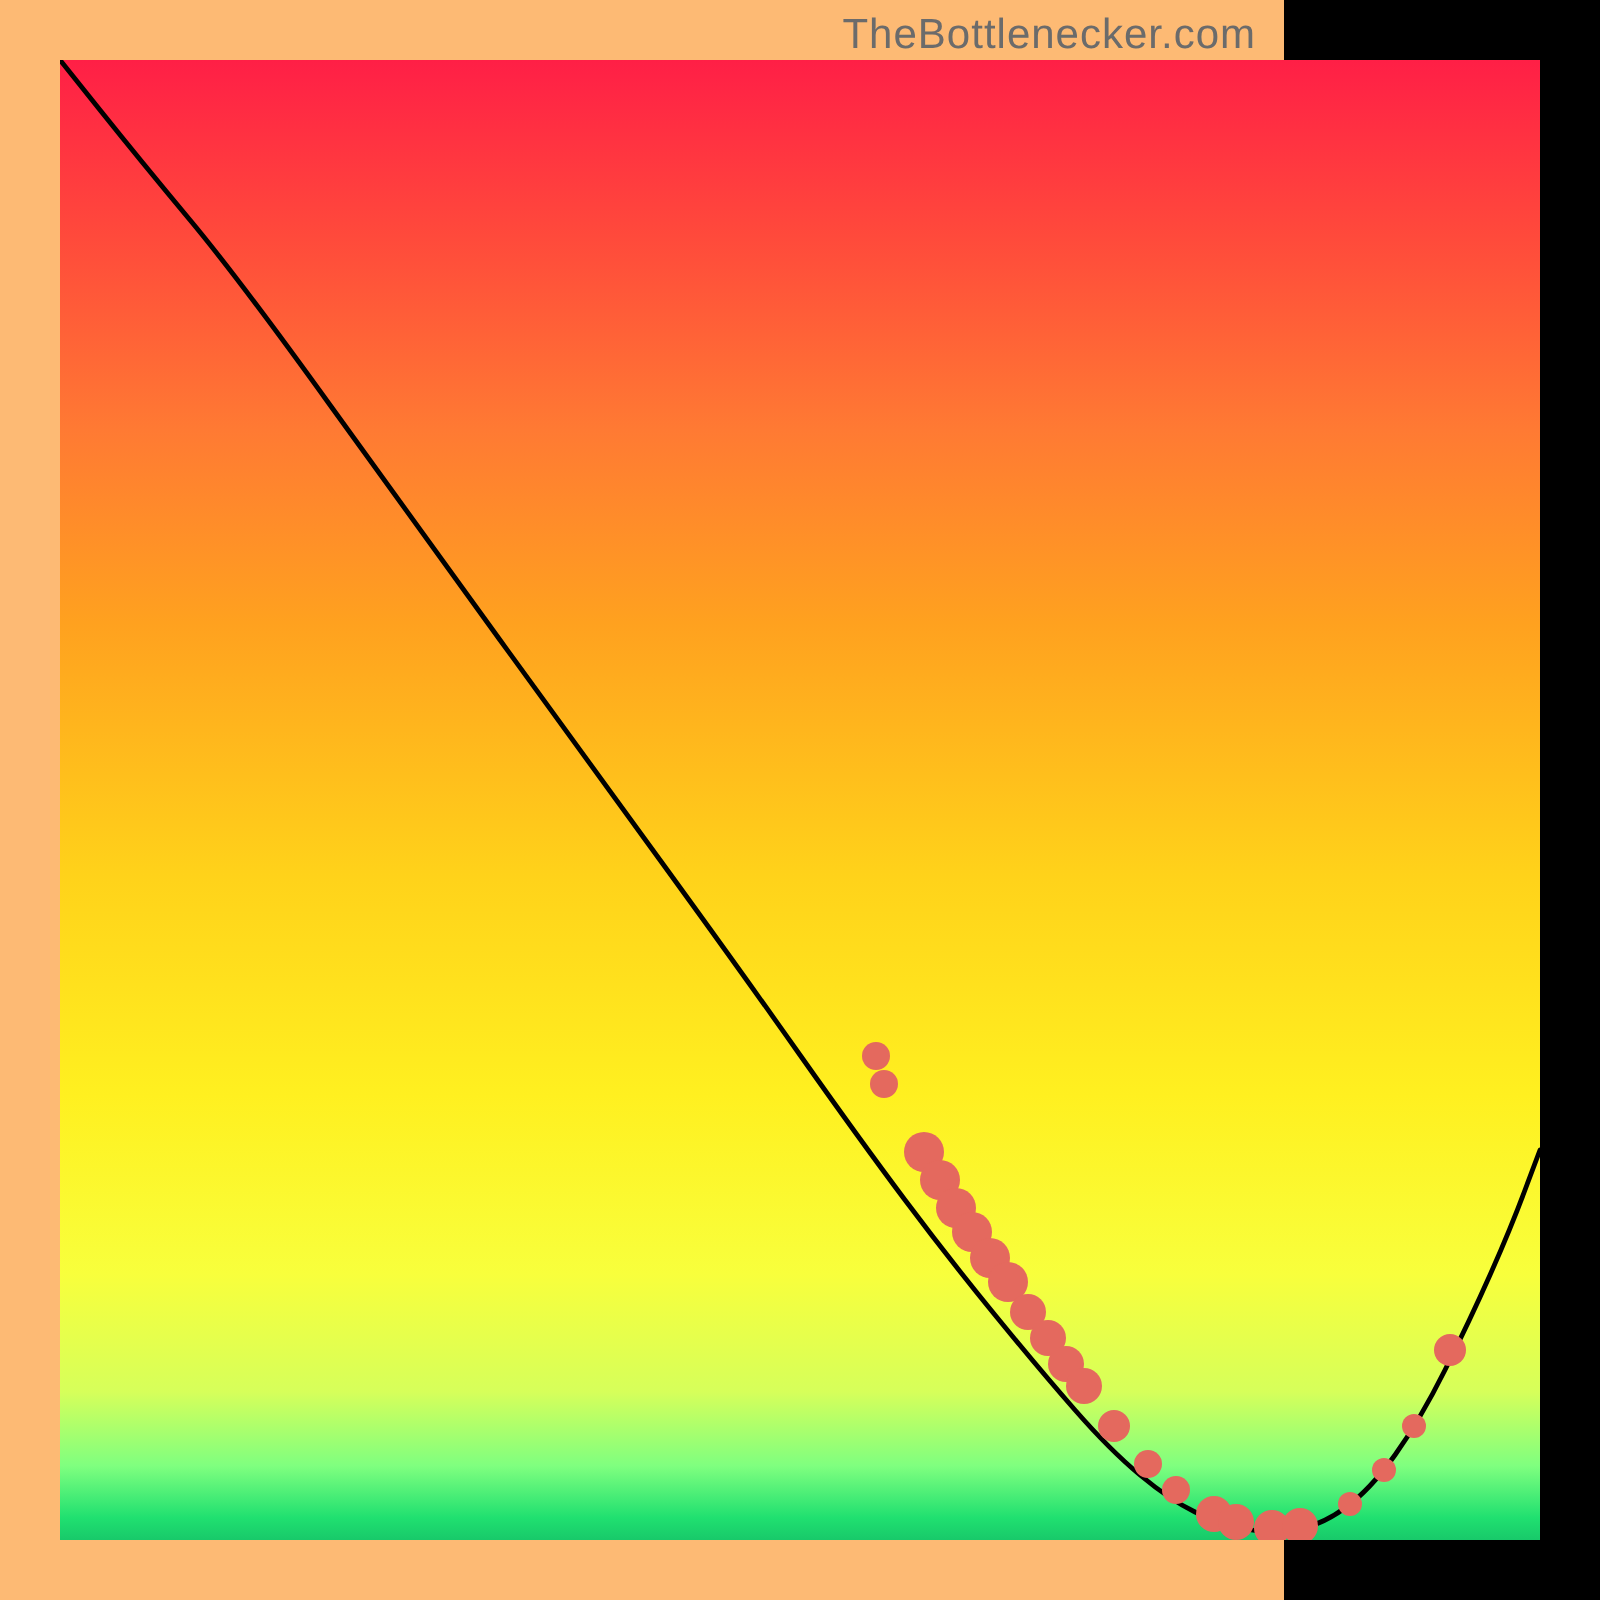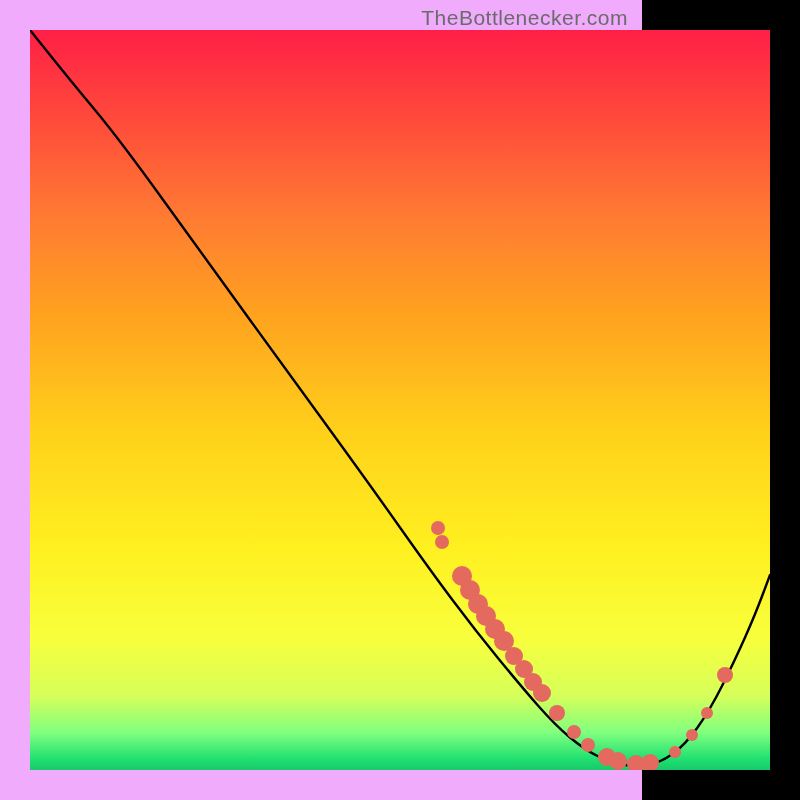--- a/index.html
+++ b/index.html
@@ -8,21 +8,21 @@
     width: 800px;
     height: 800px;
     background: #000;
     overflow: hidden;
     font-family: Arial, Helvetica, sans-serif;
   }
   .stage {
     position: relative;
     width: 642px;
     height: 800px;
-    background: #f0abfc;
+    background: #fdba74;
   }
   .plot-area {
     position: absolute;
     left: 30px;
     top: 30px;
     width: 740px;
     height: 740px;
     background: linear-gradient(to bottom,
       #ff1f46 0%,
       #ff4a3b 12%,

